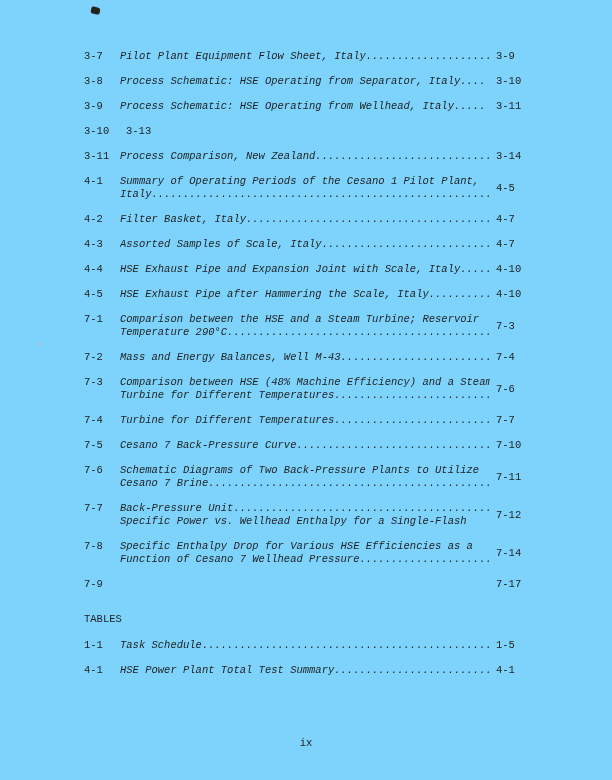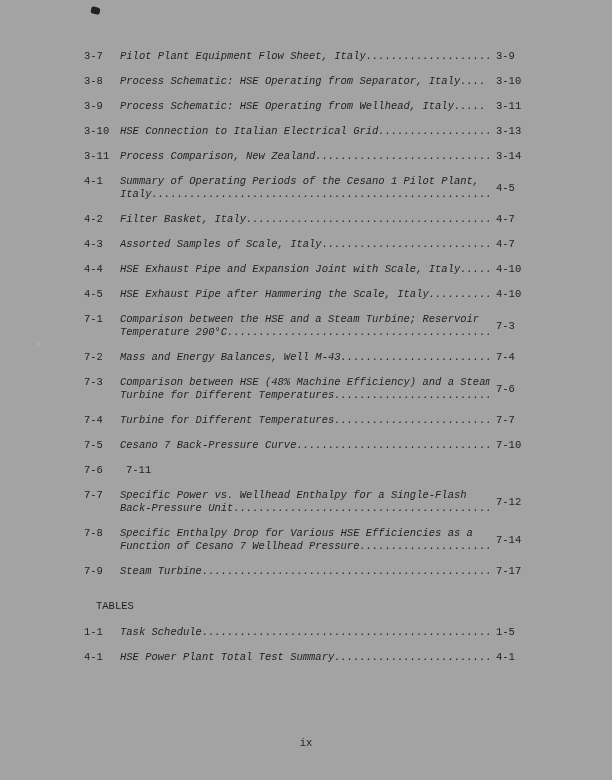--- a/index.html
+++ b/index.html
@@ -2,21 +2,21 @@
 <html><head>
 <meta charset="utf-8">
 <style>
   html, body { margin: 0; padding: 0; }
   body { background: #d9d9d6; }
   .sheet {
     position: relative;
     width: 612px;
     height: 780px;
     margin: 0 auto;
-    background: #a3a3a3;
+    background: #7dd3fc;
     box-sizing: border-box;
     padding: 50px 72px 0 84px;
     font-family: "Liberation Mono", "DejaVu Sans Mono", monospace;
     font-size: 10.5px;
     line-height: 13px;
     color: #1f1f1f;
     overflow: hidden;
   }
   .toc-row {
     display: flex;
@@ -40,21 +40,21 @@
   }
   .page {
     flex: none;
     width: 44px;
     text-align: left;
     padding-left: 6px;
     align-self: center;
     white-space: nowrap;
   }
   .tables-heading {
-    margin: 22px 0 13px 12px;
+    margin: 22px 0 13px 0;
   }
   .page-number {
     position: absolute;
     bottom: 30px;
     left: 0;
     width: 100%;
     text-align: center;
   }
   .artifact-blob {
     position: absolute;
@@ -101,23 +101,20 @@
   </div>
       <div class="toc-row">
     <span class="num">3-9</span>
     <span class="title">
           <div class="line">Process Schematic:  HSE Operating from Wellhead, Italy.....</div>
         </span>
     <span class="page">3-11</span>
   </div>
       <div class="toc-row">
     <span class="num">3-10</span>
-    <span class="title">
-          <div class="line">HSE Connection to Italian Electrical Grid..................</div>
-        </span>
     <span class="page">3-13</span>
   </div>
       <div class="toc-row">
     <span class="num">3-11</span>
     <span class="title">
           <div class="line">Process Comparison, New Zealand.............................</div>
         </span>
     <span class="page">3-14</span>
   </div>
       <div class="toc-row">
@@ -188,42 +185,45 @@
   </div>
       <div class="toc-row">
     <span class="num">7-5</span>
     <span class="title">
           <div class="line">Cesano 7 Back-Pressure Curve...............................</div>
         </span>
     <span class="page">7-10</span>
   </div>
       <div class="toc-row">
     <span class="num">7-6</span>
+    <span class="title">
+          <div class="line">Schematic Diagrams of Two Back-Pressure Plants to Utilize</div>
+          <div class="line">Cesano 7 Brine.............................................</div>
+        </span>
     <span class="page">7-11</span>
   </div>
       <div class="toc-row">
     <span class="num">7-7</span>
     <span class="title">
+          <div class="line">Back-Pressure Unit.........................................</div>
           <div class="line">Specific Power vs. Wellhead Enthalpy for a Single-Flash</div>
-          <div class="line">Back-Pressure Unit.........................................</div>
         </span>
     <span class="page">7-12</span>
   </div>
       <div class="toc-row">
     <span class="num">7-8</span>
     <span class="title">
           <div class="line">Specific Enthalpy Drop for Various HSE Efficiencies as a</div>
           <div class="line">Function of Cesano 7 Wellhead Pressure.....................</div>
         </span>
     <span class="page">7-14</span>
   </div>
       <div class="toc-row">
     <span class="num">7-9</span>
     <span class="title">
-          <div class="line">Steam Turbine..............................................</div>
         </span>
     <span class="page">7-17</span>
   </div>
     </div>
 
   <div class="tables-heading">TABLES</div>
 
   <div id="tables-list">
       <div class="toc-row">
     <span class="num">1-1</span>

